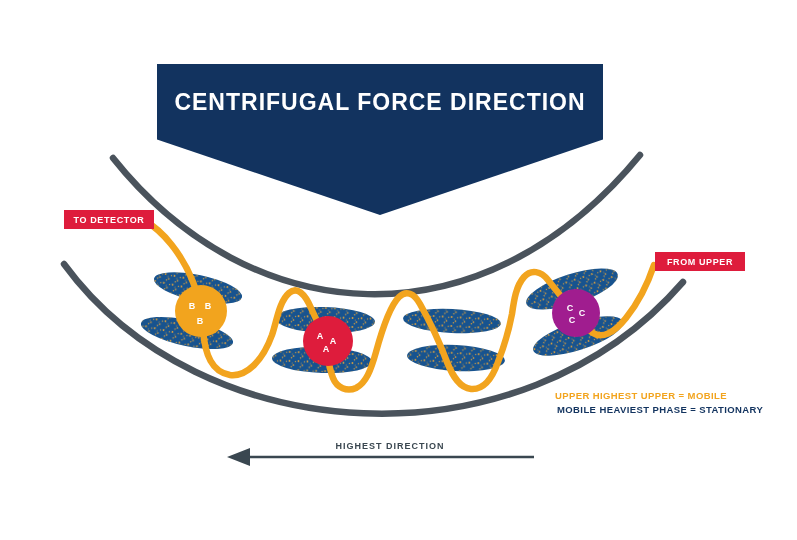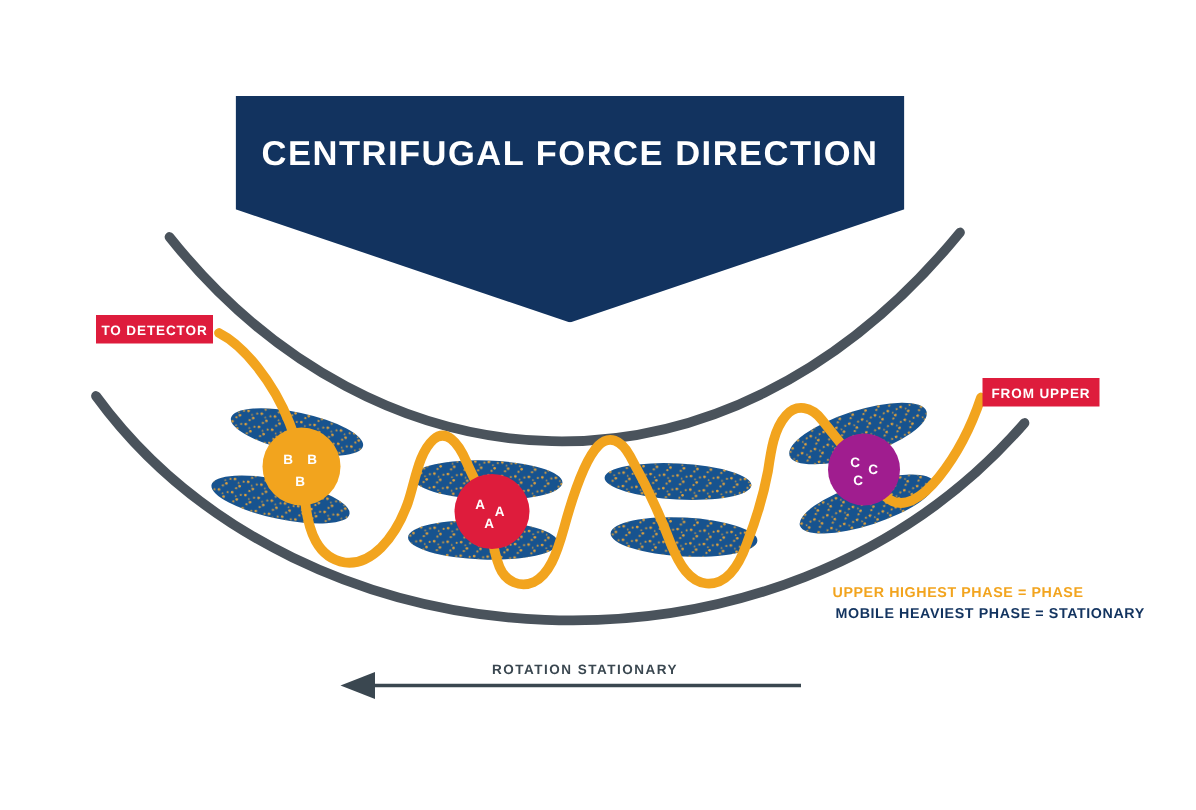--- a/index.html
+++ b/index.html
@@ -19,21 +19,21 @@
   .banner-title{
     position:absolute;left:0;top:0;width:100%;height:76px;
     display:flex;align-items:center;justify-content:center;
     color:#ffffff;font-size:23px;font-weight:bold;letter-spacing:1px;
     white-space:nowrap;
   }
   
   .diagram-svg{position:absolute;left:0;top:0;}
   
   .badge{
-    position:absolute;width:78px;height:19px;
+    position:absolute;width:90px;height:19px;
     background:#DE1C3C;color:#ffffff;
     display:flex;align-items:center;justify-content:center;
     font-size:9px;font-weight:bold;letter-spacing:0.6px;white-space:nowrap;
   }
   .badge-detector{left:64px;top:210px;}
   .badge-pump{left:655px;top:252px;}
   
   .legend{position:absolute;left:555px;top:389px;line-height:14px;white-space:nowrap;}
   .legend-line{font-size:9.5px;font-weight:bold;letter-spacing:0.4px;}
   .legend-mobile{color:#F2A41E;}
@@ -146,19 +146,19 @@
     <g>
       <line x1="248" y1="457" x2="534" y2="457" stroke-width="2.4" stroke="#3A4750"></line>
       <polygon points="227,457 250,448 250,466" fill="#3A4750"></polygon>
     </g>
   </svg>
 
   <div class="badge badge-detector">TO DETECTOR</div>
   <div class="badge badge-pump">FROM UPPER</div>
 
   <div class="legend">
-    <div class="legend-line legend-mobile">UPPER  HIGHEST PHASE = PHASE</div>
+    <div class="legend-line legend-mobile">UPPER  HIGHEST UPPER = MOBILE</div>
     <div class="legend-line legend-stationary">MOBILE HEAVIEST PHASE = STATIONARY</div>
   </div>
 
-  <div class="rotation-label">ROTATION STATIONARY</div>
+  <div class="rotation-label">HIGHEST DIRECTION</div>
 
 </div>
 
 </body></html>

